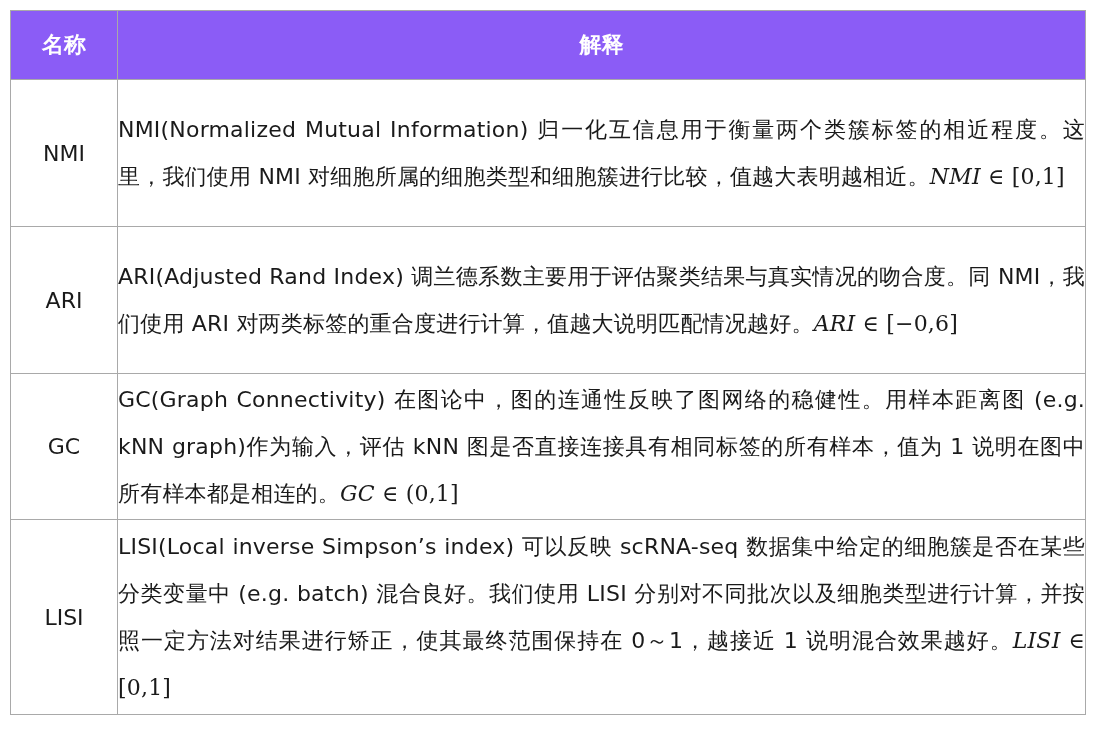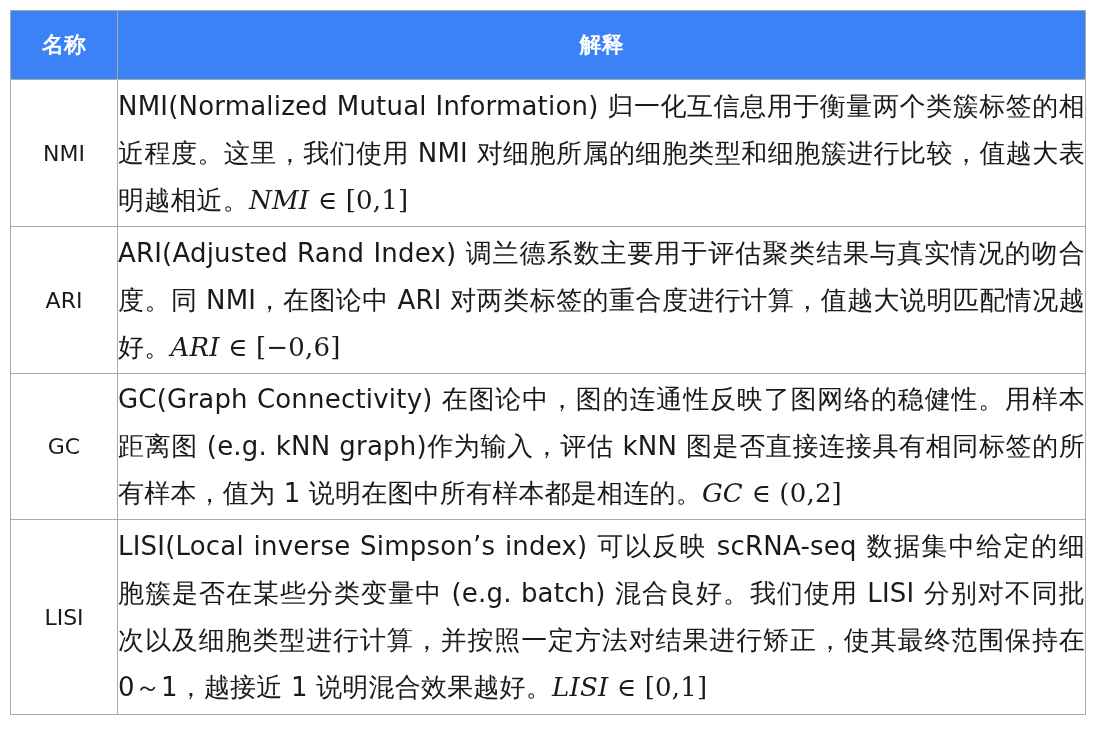--- a/index.html
+++ b/index.html
@@ -22,38 +22,38 @@
       width: 1075px;
       border-collapse: collapse;
       table-layout: fixed;
     }
     table.metrics th,
     table.metrics td {
       border: 1px solid #a9a9a9;
       padding: 0;
     }
     table.metrics thead th {
-      background: #3b82f6;
+      background: #8b5cf6;
       color: #ffffff;
       font-weight: bold;
       font-size: 22px;
       height: 68px;
       text-align: center;
       vertical-align: middle;
     }
     col.c-name { width: 107px; }
     col.c-desc { width: 968px; }
     td.name-cell {
       text-align: center;
       vertical-align: middle;
       font-size: 22px;
     }
     td.desc-cell {
       vertical-align: middle;
-      font-size: 26px;
+      font-size: 22px;
       line-height: 47px;
       padding: 3px 10px 3px 11px;
       text-align: justify;
       letter-spacing: 0.2px;
     }
     .math {
       font-family: "DejaVu Serif", "Liberation Serif", serif;
       font-style: italic;
     }
     .range {
@@ -79,24 +79,24 @@
       <th>解释</th>
     </tr>
   </thead>
   <tbody>
     <tr class="row-nmi">
       <td class="name-cell">NMI</td>
       <td class="desc-cell"><span>NMI(Normalized Mutual Information) 归一化互信息用于衡量两个类簇标签的相近程度。这里，我们使用 NMI 对细胞所属的细胞类型和细胞簇进行比较，值越大表明越相近。</span><span class="math">NMI</span><span class="range"> ∈ [0,1]</span></td>
     </tr>
     <tr class="row-ari">
       <td class="name-cell">ARI</td>
-      <td class="desc-cell"><span>ARI(Adjusted Rand Index) 调兰德系数主要用于评估聚类结果与真实情况的吻合度。同 NMI，在图论中 ARI 对两类标签的重合度进行计算，值越大说明匹配情况越好。</span><span class="math">ARI</span><span class="range">  ∈ [−0,6]</span></td>
+      <td class="desc-cell"><span>ARI(Adjusted Rand Index) 调兰德系数主要用于评估聚类结果与真实情况的吻合度。同 NMI，我们使用 ARI 对两类标签的重合度进行计算，值越大说明匹配情况越好。</span><span class="math">ARI</span><span class="range">  ∈ [−0,6]</span></td>
     </tr>
     <tr class="row-gc">
       <td class="name-cell">GC</td>
-      <td class="desc-cell"><span>GC(Graph Connectivity) 在图论中，图的连通性反映了图网络的稳健性。用样本距离图 (e.g. kNN graph)作为输入，评估 kNN 图是否直接连接具有相同标签的所有样本，值为 1 说明在图中所有样本都是相连的。</span><span class="math">GC</span><span class="range"> ∈ (0,2]</span></td>
+      <td class="desc-cell"><span>GC(Graph Connectivity) 在图论中，图的连通性反映了图网络的稳健性。用样本距离图 (e.g. kNN graph)作为输入，评估 kNN 图是否直接连接具有相同标签的所有样本，值为 1 说明在图中所有样本都是相连的。</span><span class="math">GC</span><span class="range"> ∈ (0,1]</span></td>
     </tr>
     <tr class="row-lisi">
       <td class="name-cell">LISI</td>
       <td class="desc-cell"><span>LISI(Local inverse Simpson’s index) 可以反映 scRNA-seq 数据集中给定的细胞簇是否在某些分类变量中 (e.g. batch) 混合良好。我们使用 LISI 分别对不同批次以及细胞类型进行计算，并按照一定方法对结果进行矫正，使其最终范围保持在 0～1，越接近 1 说明混合效果越好。</span><span class="math">LISI</span><span class="range"> ∈ [0,1]</span></td>
     </tr>
   </tbody>
 </table>
 
 </body></html>

